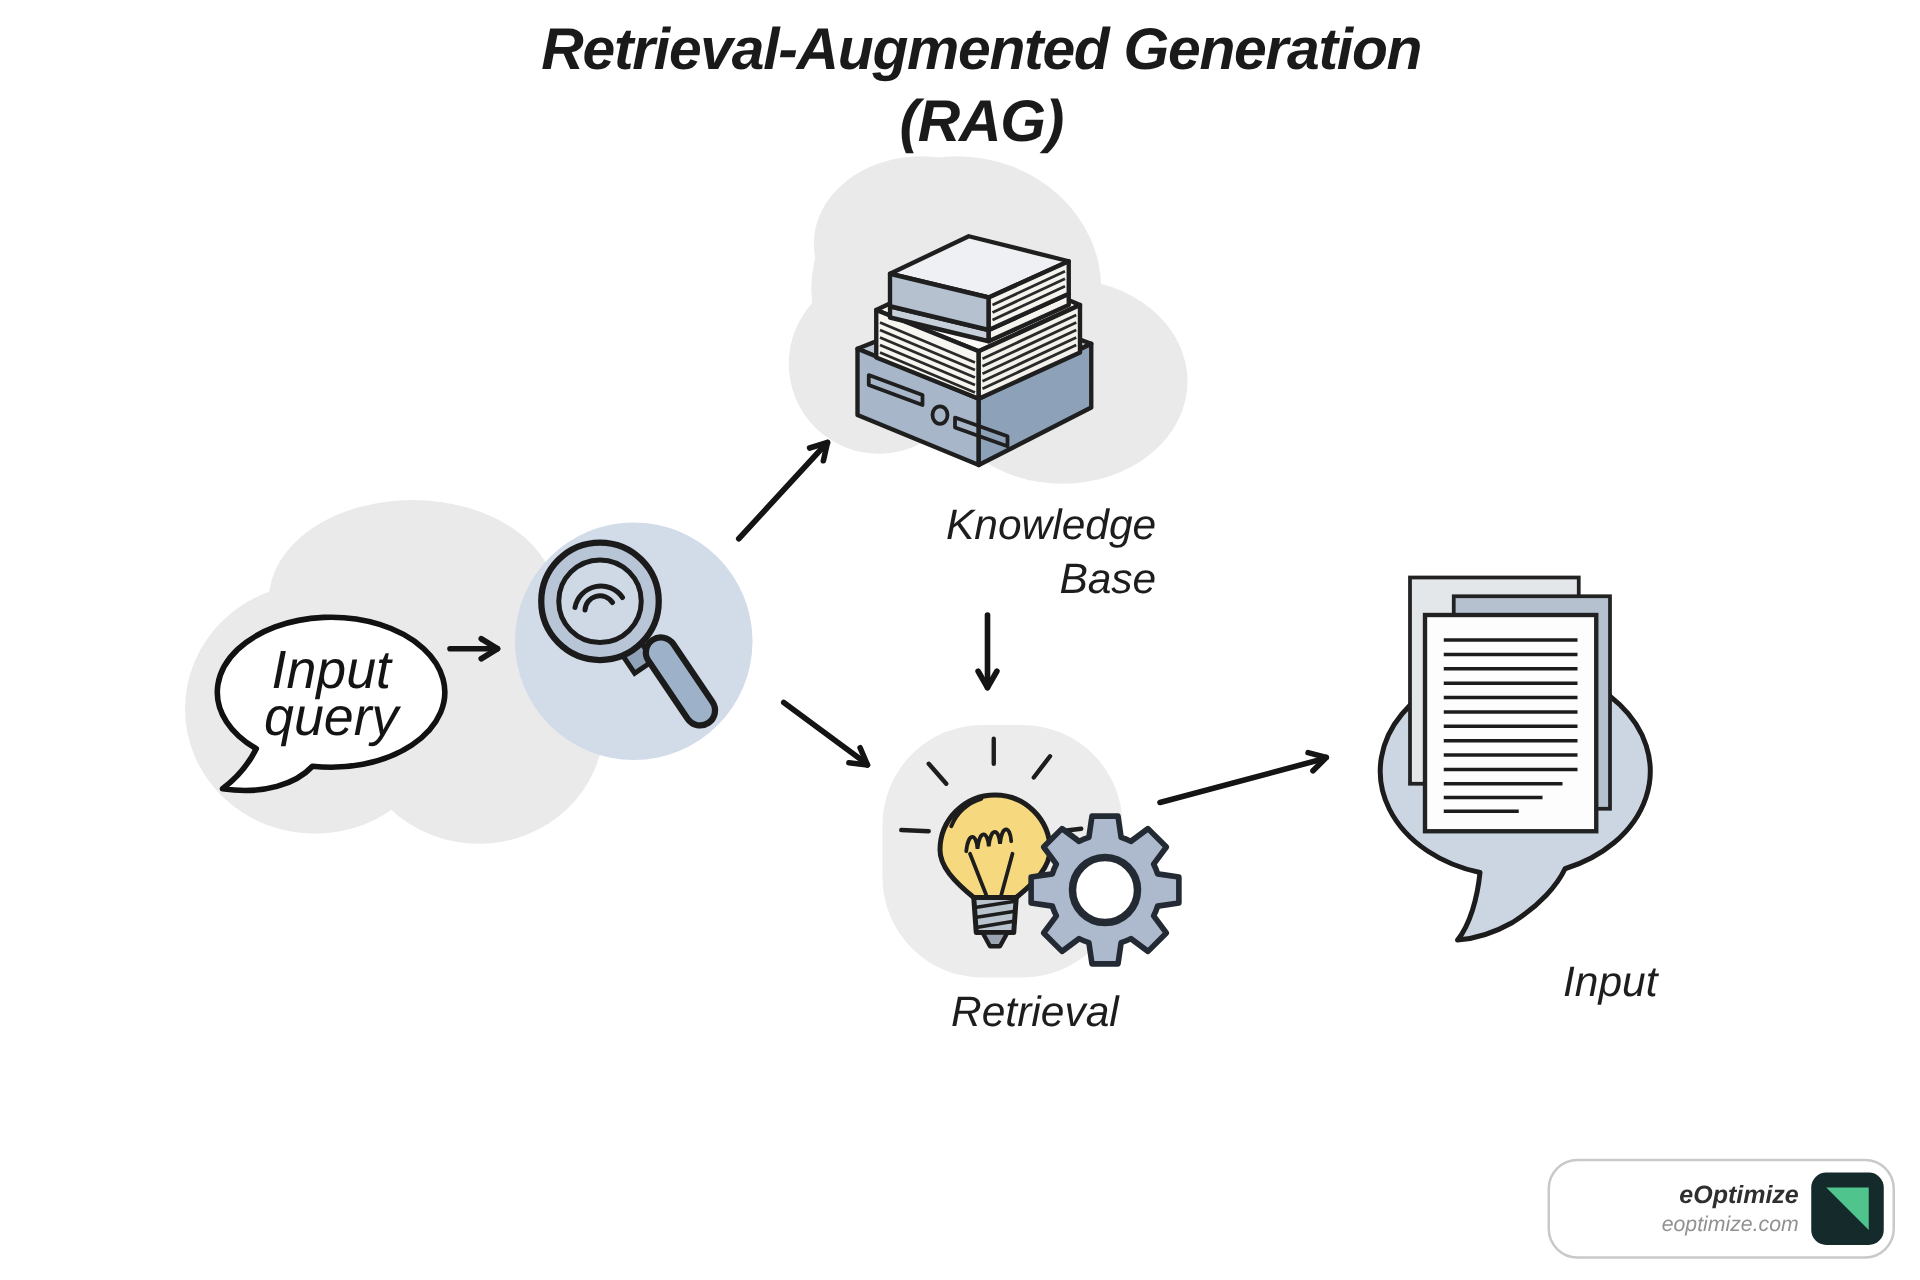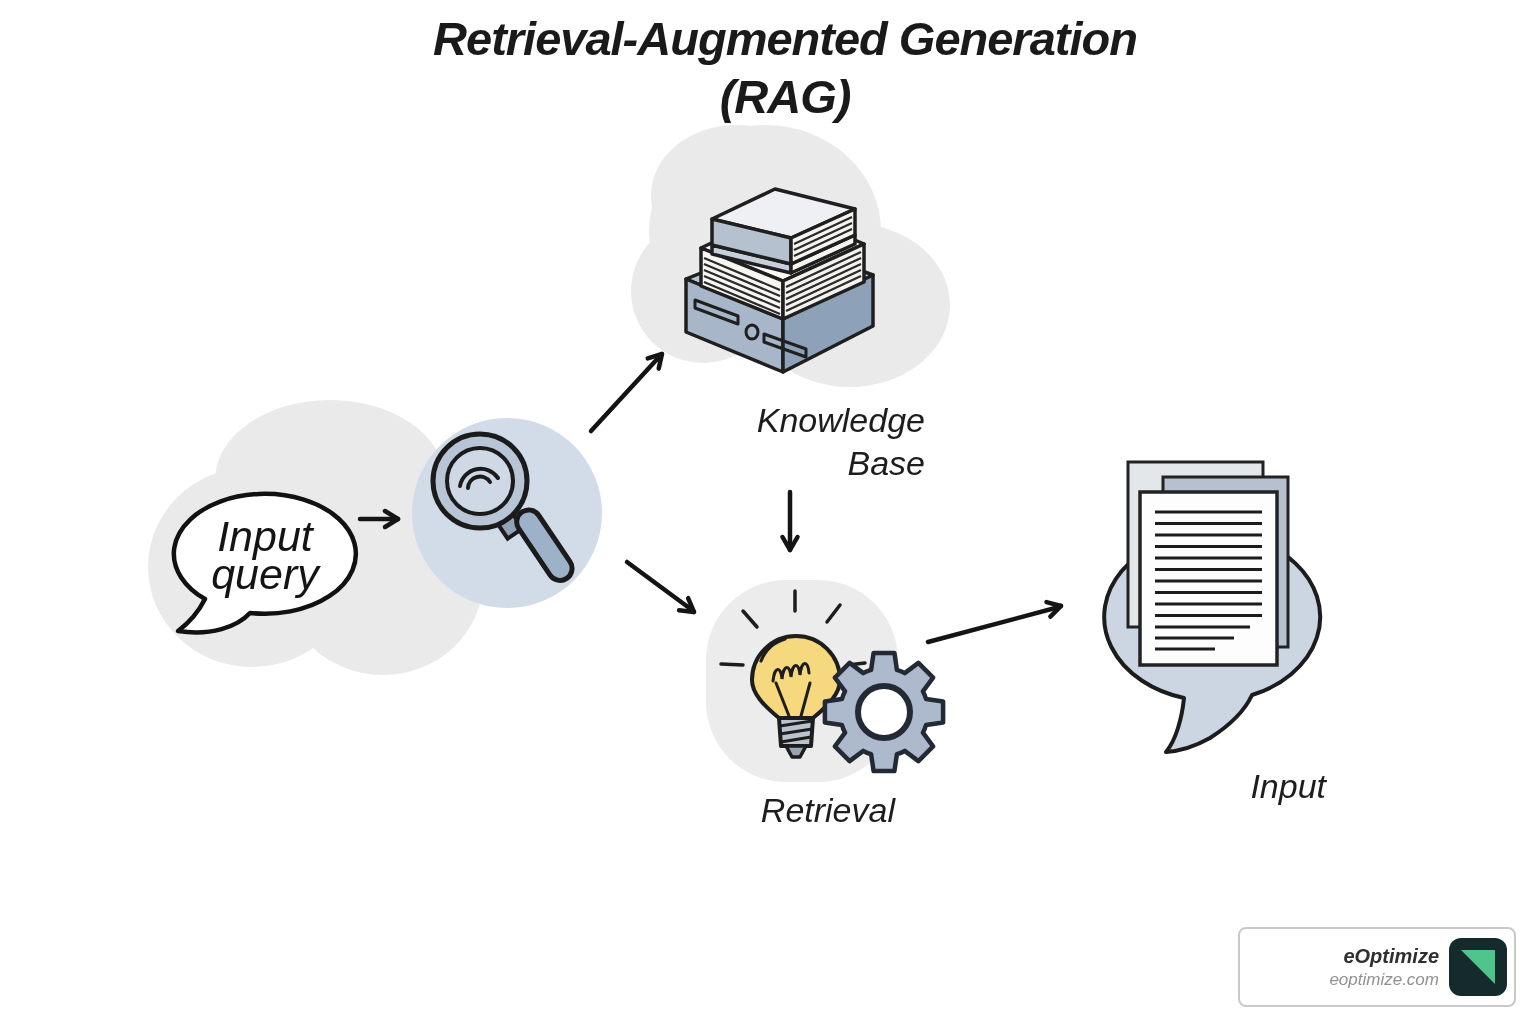--- a/index.html
+++ b/index.html
@@ -14,21 +14,21 @@
   }
   .node-label{
     position:absolute;text-align:right;font-size:34px;font-weight:500;color:#1d1d1d;line-height:43px;
   }
   .bubble-text{
     position:absolute;left:180px;top:517px;width:170px;text-align:center;
     font-size:43px;font-weight:500;color:#141414;line-height:38px;
   }
   .watermark{
     position:absolute;left:1238px;top:927px;width:278px;height:80px;box-sizing:border-box;
-    background:#ffffff;border:2px solid #c9c9c9;border-radius:8px;
+    background:#ffffff;border:2px solid #c9c9c9;border-radius:24px;
     display:flex;align-items:center;justify-content:flex-end;gap:10px;padding-right:7px;
   }
   .wm-text{display:flex;flex-direction:column;align-items:flex-end;line-height:1.25;}
   .wm-brand{font-size:20px;font-weight:700;color:#2f2f2f;}
   .wm-domain{font-size:17px;font-weight:400;color:#919191;margin-left:12px;}
   .wm-logo{width:58px;height:58px;border-radius:12px;background:#152a2b;flex:0 0 auto;}
   svg{display:block;}
 </style>
 </head>
 <body>

